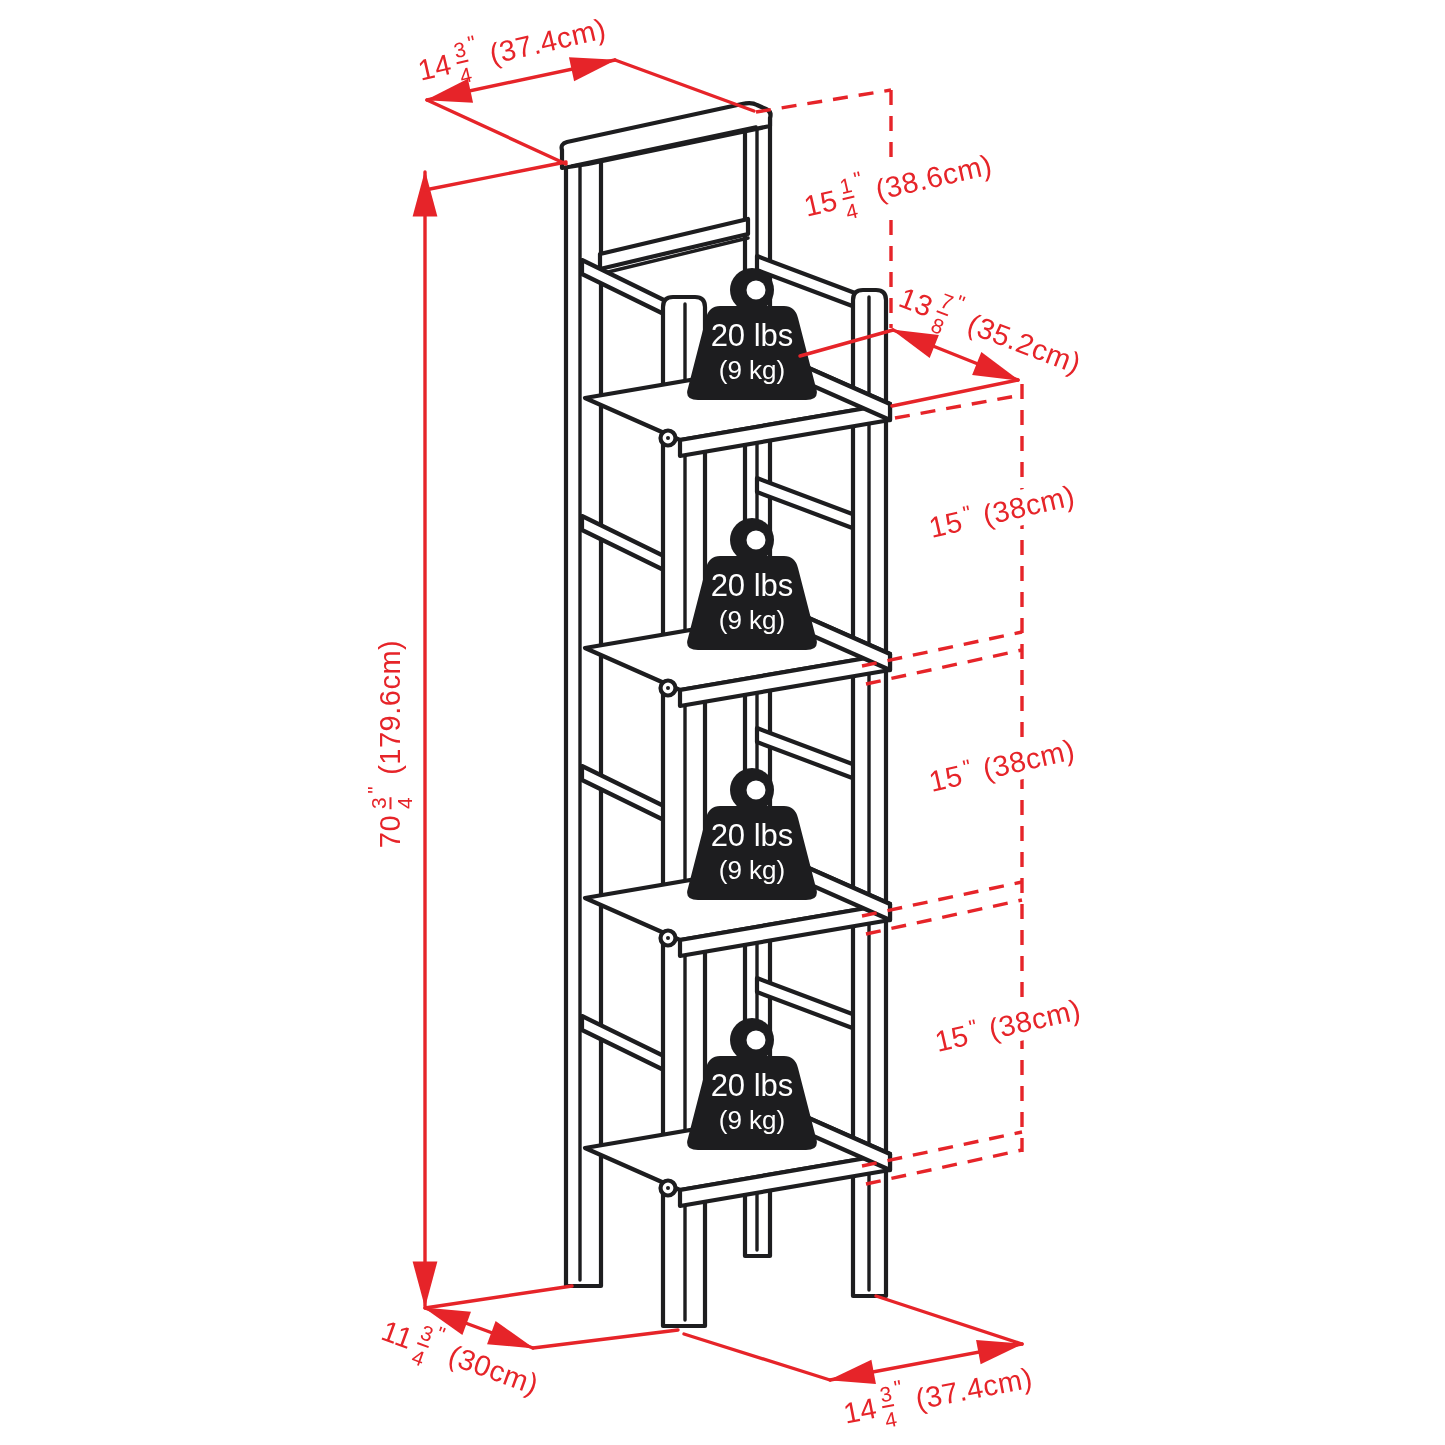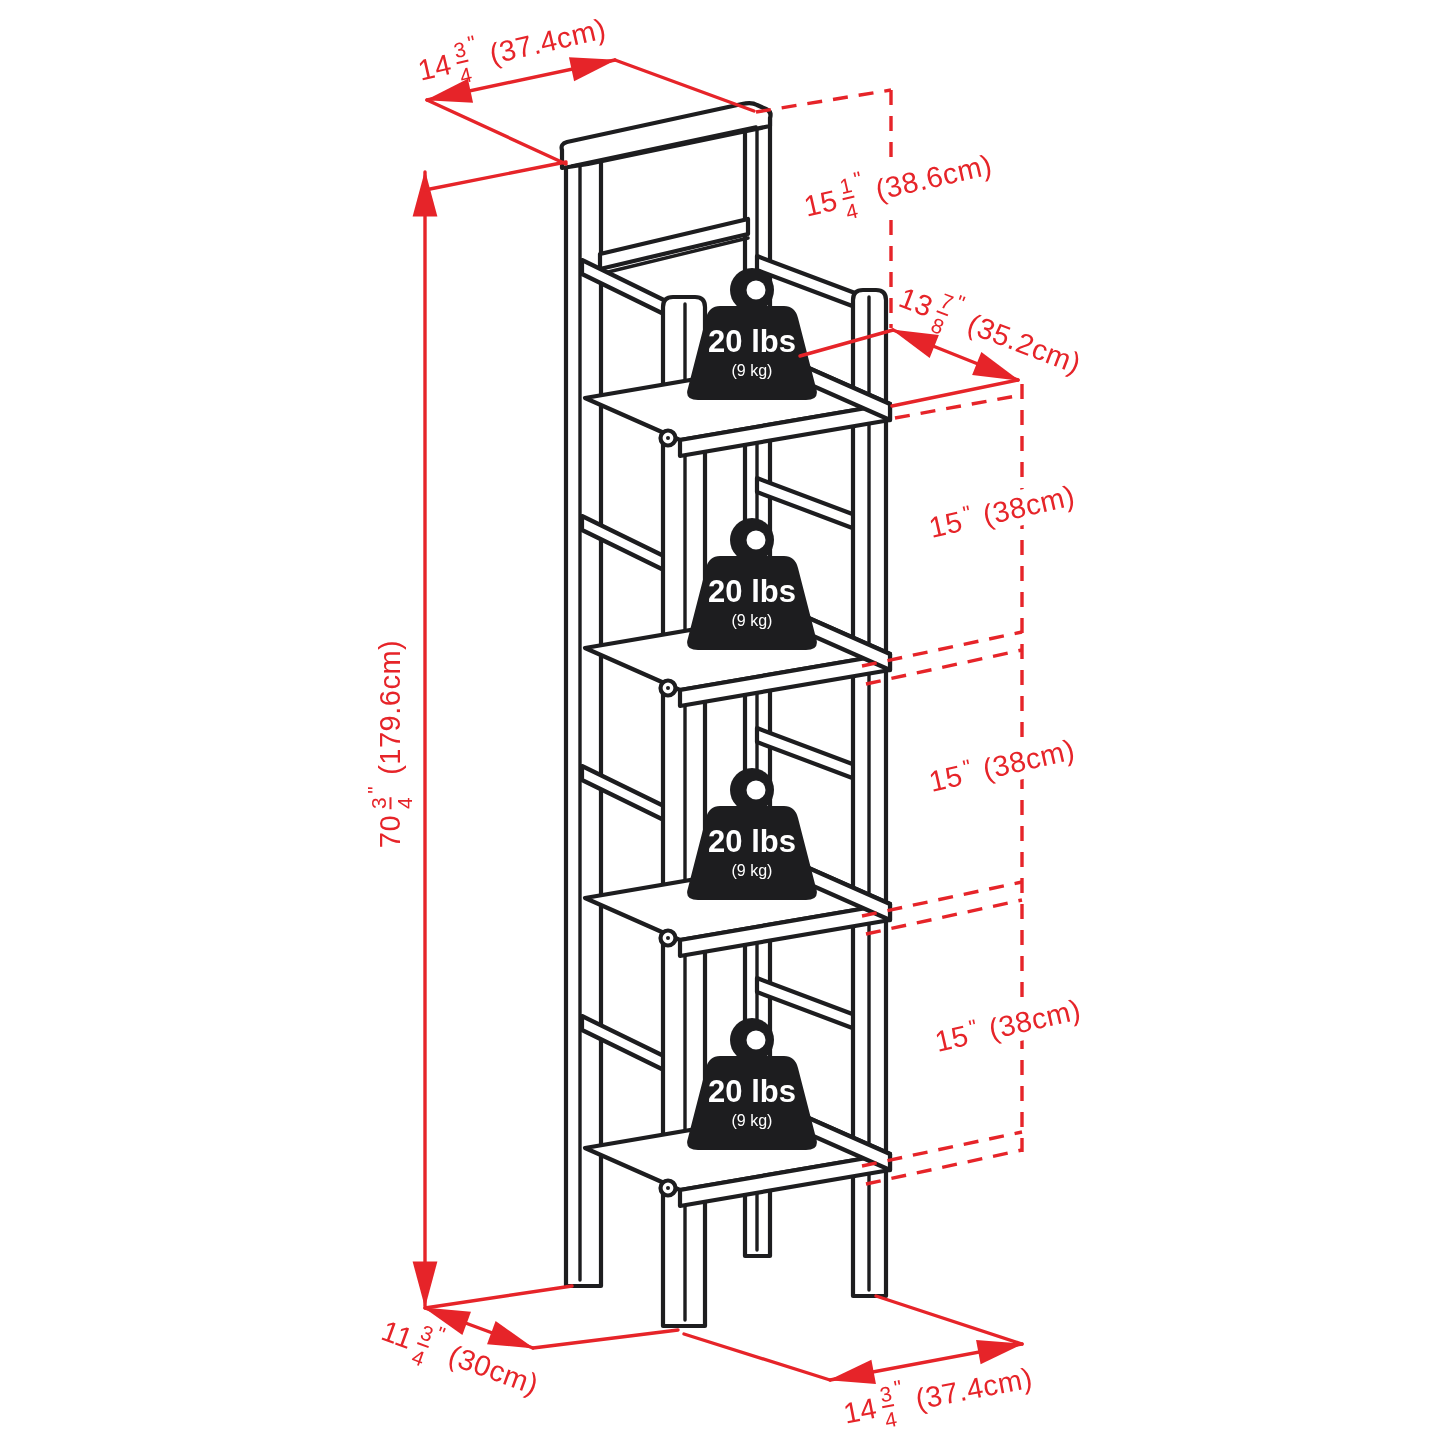--- a/index.html
+++ b/index.html
@@ -27,22 +27,22 @@
     display:inline-flex; flex-direction:column; align-items:center;
     font-size:21px; line-height:1; margin-left:6px; transform:translateY(1px);
   }
   .dim-label .frac .den { border-top:2.5px solid currentColor; padding-top:2px; margin-top:1px; }
   .dim-label .unit { font-size:21px; align-self:flex-start; margin-left:3px; margin-top:-3px; }
   .dim-label .metric { margin-left:11px; }
 
   .weight-text {
     position:absolute; transform:translate(-50%,-50%); color:#fff; text-align:center;
   }
-  .weight-text .wt-lbs { font-size:31px; font-weight:bold; line-height:1.1; }
-  .weight-text .wt-kg  { font-size:16px; line-height:1.1; margin-top:3px; }
+  .weight-text .wt-lbs { font-size:31px; font-weight:normal; line-height:1.1; }
+  .weight-text .wt-kg  { font-size:26px; line-height:1.1; margin-top:3px; }
 </style>
 </head>
 <body>
 
 <div class="canvas">
 
 <svg class="art" width="1445" height="1445" viewBox="0 0 1445 1445">
   <defs>
     <marker id="ar" viewBox="0 0 14 8" refX="13" refY="4" markerWidth="15" markerHeight="8.6" orient="auto-start-reverse">
       <path class="mk" d="M0.8,0.6 L13.4,4 L0.8,7.4 Z"></path>

